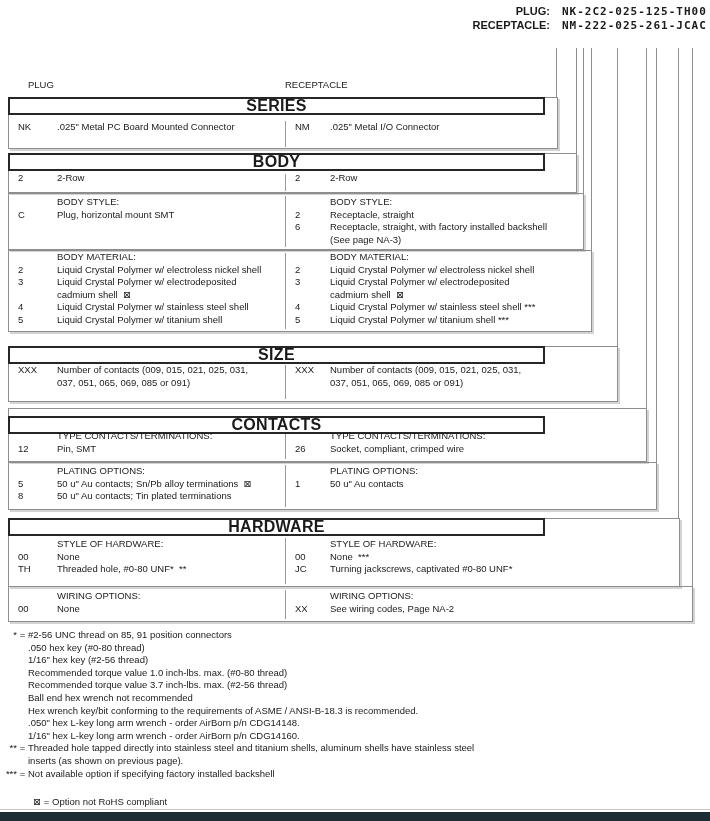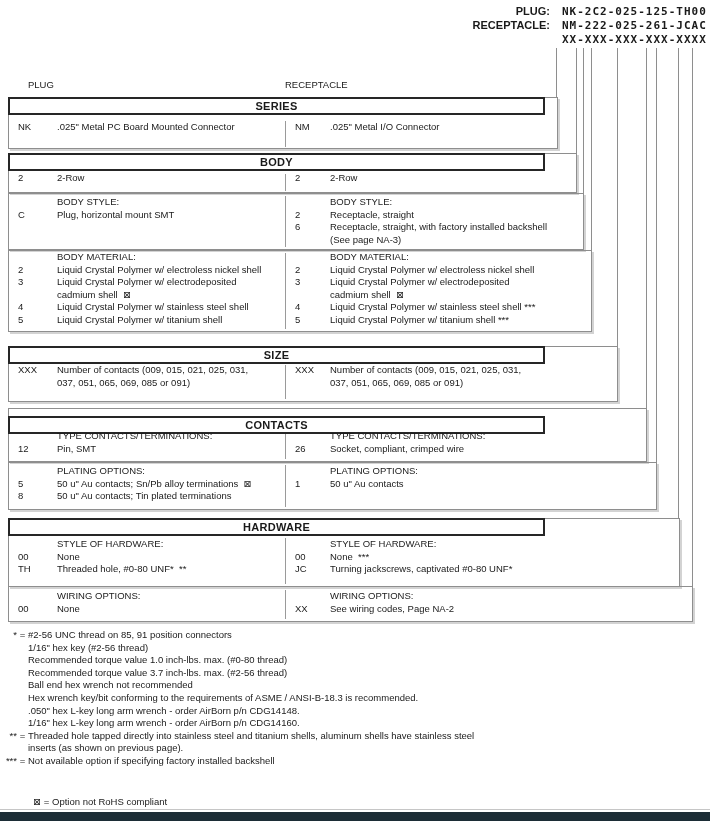--- a/index.html
+++ b/index.html
@@ -9,21 +9,21 @@
   .pnblock{position:absolute;left:330px;top:5px;width:378px;}
   .pnrow{display:flex;line-height:13.8px;}
   .pnlbl{width:220px;text-align:right;font-weight:bold;font-size:11px;margin-right:12px;flex:none;}
   .pnval{font-family:"DejaVu Sans Mono",monospace;font-weight:bold;font-size:11px;
          letter-spacing:1px;white-space:pre;}
   
   .colhead{position:absolute;font-size:9.5px;}
   
   .hdrbar{position:absolute;left:8px;width:537px;height:18px;border:2px solid #262626;
           background:#fff;display:flex;align-items:center;justify-content:center;
-          font-weight:bold;font-size:11px;letter-spacing:.3px;box-sizing:border-box;z-index:3;}
+          font-weight:bold;font-size:16px;letter-spacing:.3px;box-sizing:border-box;z-index:3;}
   
   .gbox{position:absolute;border:1px solid #8e8e8e;box-sizing:border-box;z-index:1;
         box-shadow:2px 2px 0 rgba(175,175,175,.55);}
   
   .lead{position:absolute;width:1px;background:#8e8e8e;z-index:0;}
   
   .vdiv{position:absolute;width:1px;background:#9a9a9a;z-index:2;}
   
   .col{position:absolute;font-size:9.5px;line-height:12.5px;z-index:4;}
   .row{display:flex;}
@@ -49,24 +49,20 @@
 <div class="page">
 
   <div class="pnblock">
     <div class="pnrow">
       <span class="pnlbl">PLUG:</span>
       <span class="pnval">NK-2C2-025-125-TH00</span>
     </div>
     <div class="pnrow">
       <span class="pnlbl">RECEPTACLE:</span>
       <span class="pnval">NM-222-025-261-JCAC</span>
-    </div>
-    <div class="pnrow">
-      <span class="pnlbl"></span>
-      <span class="pnval">XX-XXX-XXX-XXX-XXXX</span>
     </div>
   </div>
 
   <div class="lead" style="left:556px;top:48px;height:49px"></div>
   <div class="lead" style="left:576px;top:48px;height:105px"></div>
   <div class="lead" style="left:583px;top:48px;height:145px"></div>
   <div class="lead" style="left:591px;top:48px;height:202px"></div>
   <div class="lead" style="left:617px;top:48px;height:298px"></div>
   <div class="lead" style="left:646px;top:48px;height:360px"></div>
   <div class="lead" style="left:656px;top:48px;height:414px"></div>
@@ -278,20 +274,25 @@
 
   <div class="fnblock">
     <div class="fnrow">
       <span class="fmark">*</span>
       <span class="feq">=</span>
       <span class="ftext">#2-56 UNC thread on 85, 91 position connectors</span>
     </div>
     <div class="fnrow">
       <span class="fmark"></span>
         <span class="feq"></span>
+      <span class="ftext">.050 hex key (#0-80 thread)</span>
+    </div>
+    <div class="fnrow">
+      <span class="fmark"></span>
+        <span class="feq"></span>
       <span class="ftext">1/16" hex key (#2-56 thread)</span>
     </div>
     <div class="fnrow">
       <span class="fmark"></span>
         <span class="feq"></span>
       <span class="ftext">Recommended torque value 1.0 inch-lbs. max. (#0-80 thread)</span>
     </div>
     <div class="fnrow">
       <span class="fmark"></span>
         <span class="feq"></span>

